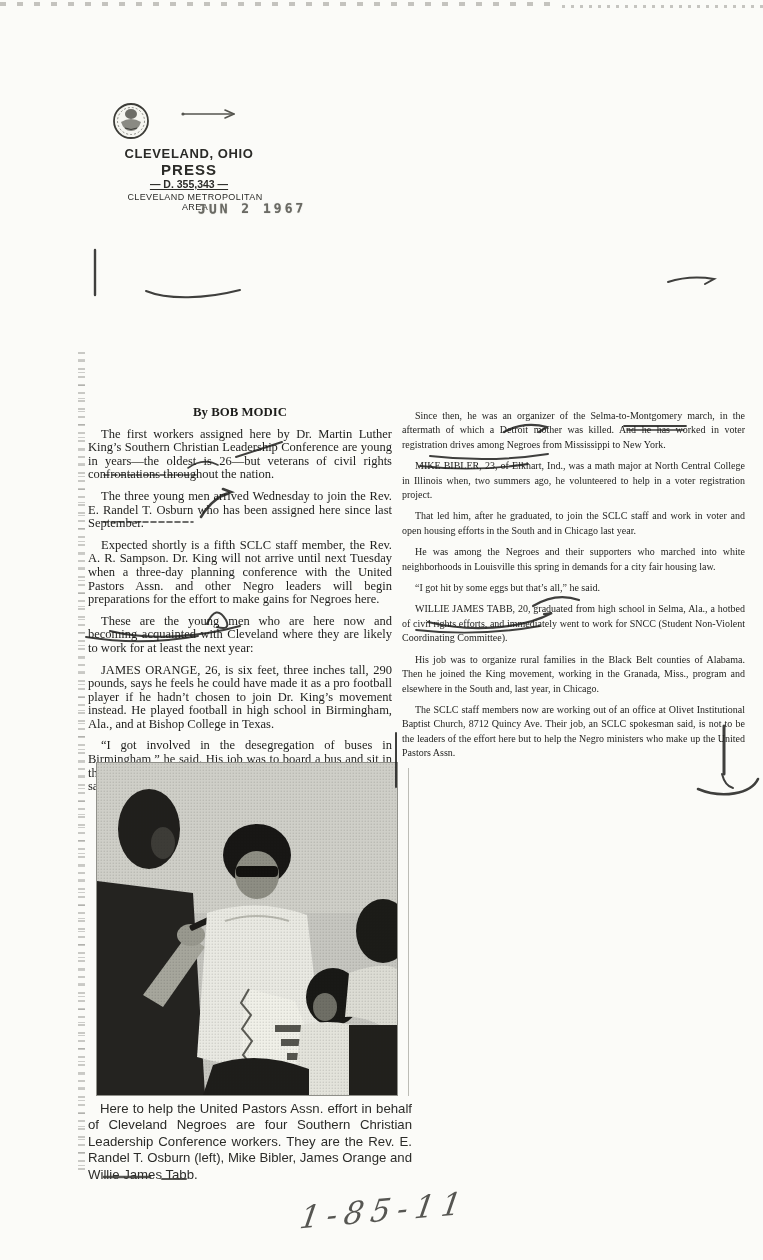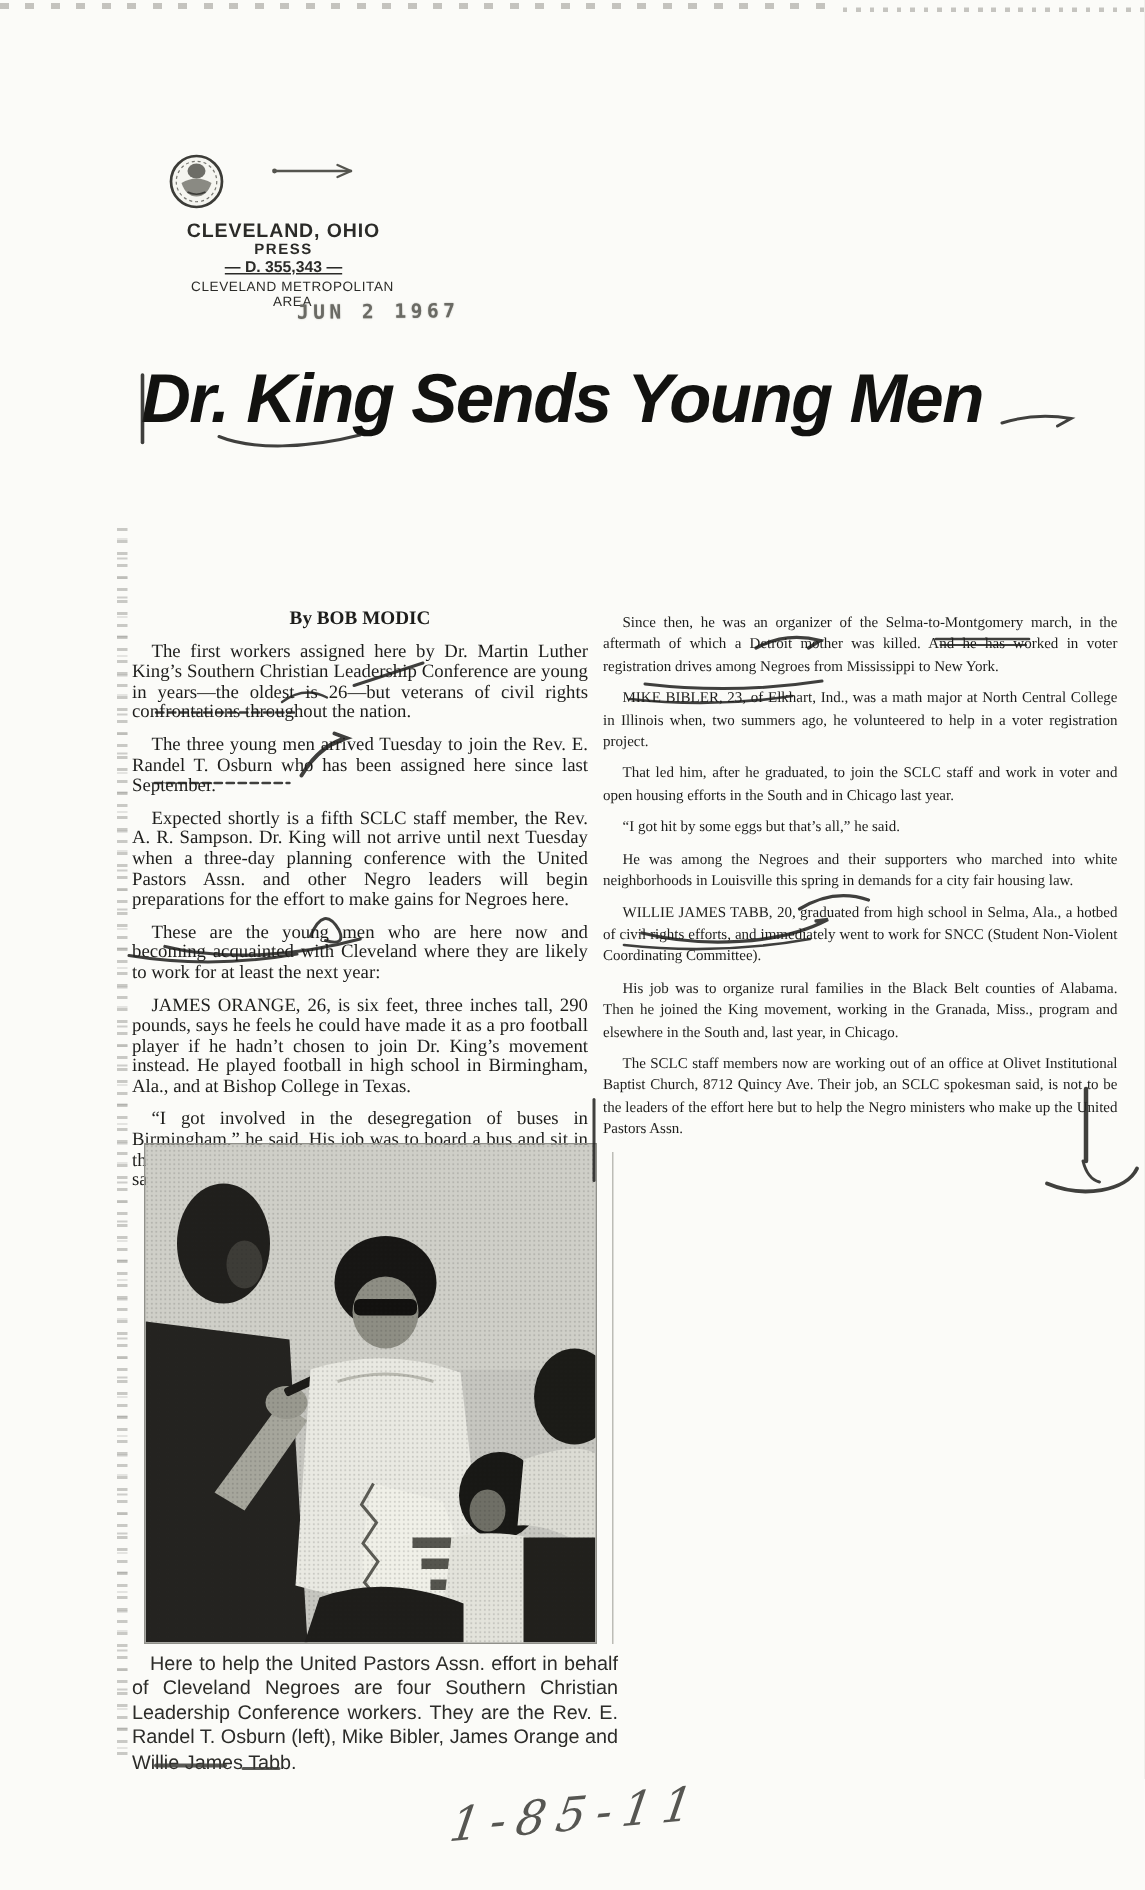--- a/index.html
+++ b/index.html
@@ -15,21 +15,21 @@
     background:
       repeating-linear-gradient(180deg,rgba(110,110,104,.5) 0 2px,transparent 2px 8px),
       repeating-linear-gradient(180deg,transparent 0 4px,rgba(90,90,85,.4) 4px 5px,transparent 5px 13px);
     background-size:3px 100%,2px 100%;background-position:0 0,4px 3px;}
   
   .seal{position:absolute;left:111px;top:101px;}
   .m-arrow{position:absolute;left:178px;top:105px;}
   .masthead{position:absolute;left:106px;top:146px;width:166px;text-align:center;
     font-family:"Liberation Sans",sans-serif;color:#2b2b28;}
   .m-city{font-size:13px;font-weight:bold;letter-spacing:.6px;}
-  .m-paper{font-size:10px;font-weight:bold;letter-spacing:1px;}
+  .m-paper{font-size:15px;font-weight:bold;letter-spacing:1px;}
   .m-circ{font-size:10.5px;font-weight:bold;margin-top:0;text-decoration:underline;}
   .m-area{font-size:9px;letter-spacing:.4px;margin-top:2px;margin-left:12px;}
   .date-stamp{position:absolute;left:198px;top:201px;font-family:"DejaVu Sans Mono",monospace;
     font-weight:bold;font-size:13px;letter-spacing:3px;color:#6a6a64;transform:rotate(-.6deg);
     text-shadow:0 0 1px rgba(106,106,100,.6);}
   
   .headline{position:absolute;font-family:"Liberation Sans",sans-serif;font-weight:bold;
     font-style:italic;color:#121210;white-space:nowrap;letter-spacing:-1px;font-size:46px;}
   .hl1{left:94px;top:238px;}
   .hl2{left:138px;top:298px;}
@@ -77,38 +77,37 @@
   </svg>
 
   <div class="masthead">
     <div class="m-city">CLEVELAND, OHIO</div>
     <div class="m-paper">PRESS</div>
     <div class="m-circ">— D. 355,343 —</div>
     <div class="m-area">CLEVELAND METROPOLITAN AREA</div>
   </div>
   <div class="date-stamp">JUN 2 1967</div>
 
-  <div class="headline hl1">Dr. King Sends Young Men</div>
 
   <div class="col col1">
     <p class="byline">By BOB MODIC</p>
     <p>The first workers assigned here by Dr. Martin Luther King’s Southern Christian Leadership Conference are young in years—the oldest is 26—but veterans of civil rights confrontations throughout the nation.</p>
-    <p>The three young men arrived Tuesday to join the Rev. E. Randel T. Osburn who has been assigned here since last September.</p>
+    <p>The three young men arrived Wednesday to join the Rev. E. Randel T. Osburn who has been assigned here since last September.</p>
     <p>Expected shortly is a fifth SCLC staff member, the Rev. A. R. Sampson. Dr. King will not arrive until next Tuesday when a three-day planning conference with the United Pastors Assn. and other Negro leaders will begin preparations for the effort to make gains for Negroes here.</p>
     <p>These are the young men who are here now and becoming acquainted with Cleveland where they are likely to work for at least the next year:</p>
     <p>JAMES ORANGE, 26, is six feet, three inches tall, 290 pounds, says he feels he could have made it as a pro football player if he hadn’t chosen to join Dr. King’s movement instead. He played football in high school in Birmingham, Ala., and at Bishop College in Texas.</p>
     <p>“I got involved in the desegregation of buses in Birmingham,” he said. His job was to board a bus and sit in the front seat instead of the rear where Negroes traditionally sat.</p>
   </div>
 
   <div class="col col2">
     <p>Since then, he was an organizer of the Selma-to-Montgomery march, in the aftermath of which a Detroit mother was killed. And he has worked in voter registration drives among Negroes from Mississippi to New York.</p>
     <p>MIKE BIBLER, 23, of Elkhart, Ind., was a math major at North Central College in Illinois when, two summers ago, he volunteered to help in a voter registration project.</p>
     <p>That led him, after he graduated, to join the SCLC staff and work in voter and open housing efforts in the South and in Chicago last year.</p>
+    <p>He was among the Negroes and their supporters who marched into white neighborhoods in Louisville this spring in demands for a city fair housing law.</p>
     <p>“I got hit by some eggs but that’s all,” he said.</p>
-    <p>He was among the Negroes and their supporters who marched into white neighborhoods in Louisville this spring in demands for a city fair housing law.</p>
     <p>WILLIE JAMES TABB, 20, graduated from high school in Selma, Ala., a hotbed of civil rights efforts, and immediately went to work for SNCC (Student Non-Violent Coordinating Committee).</p>
     <p>His job was to organize rural families in the Black Belt counties of Alabama. Then he joined the King movement, working in the Granada, Miss., program and elsewhere in the South and, last year, in Chicago.</p>
     <p>The SCLC staff members now are working out of an office at Olivet Institutional Baptist Church, 8712 Quincy Ave. Their job, an SCLC spokesman said, is not to be the leaders of the effort here but to help the Negro ministers who make up the United Pastors Assn.</p>
   </div>
 
   <div class="photo">
     <svg width="300" height="332" viewBox="0 0 300 332">
       <defs>
         <pattern id="ht" width="3" height="3" patternUnits="userSpaceOnUse">
           <circle cx="1.2" cy="1.2" r=".7" fill="rgba(30,30,28,.16)"></circle>

